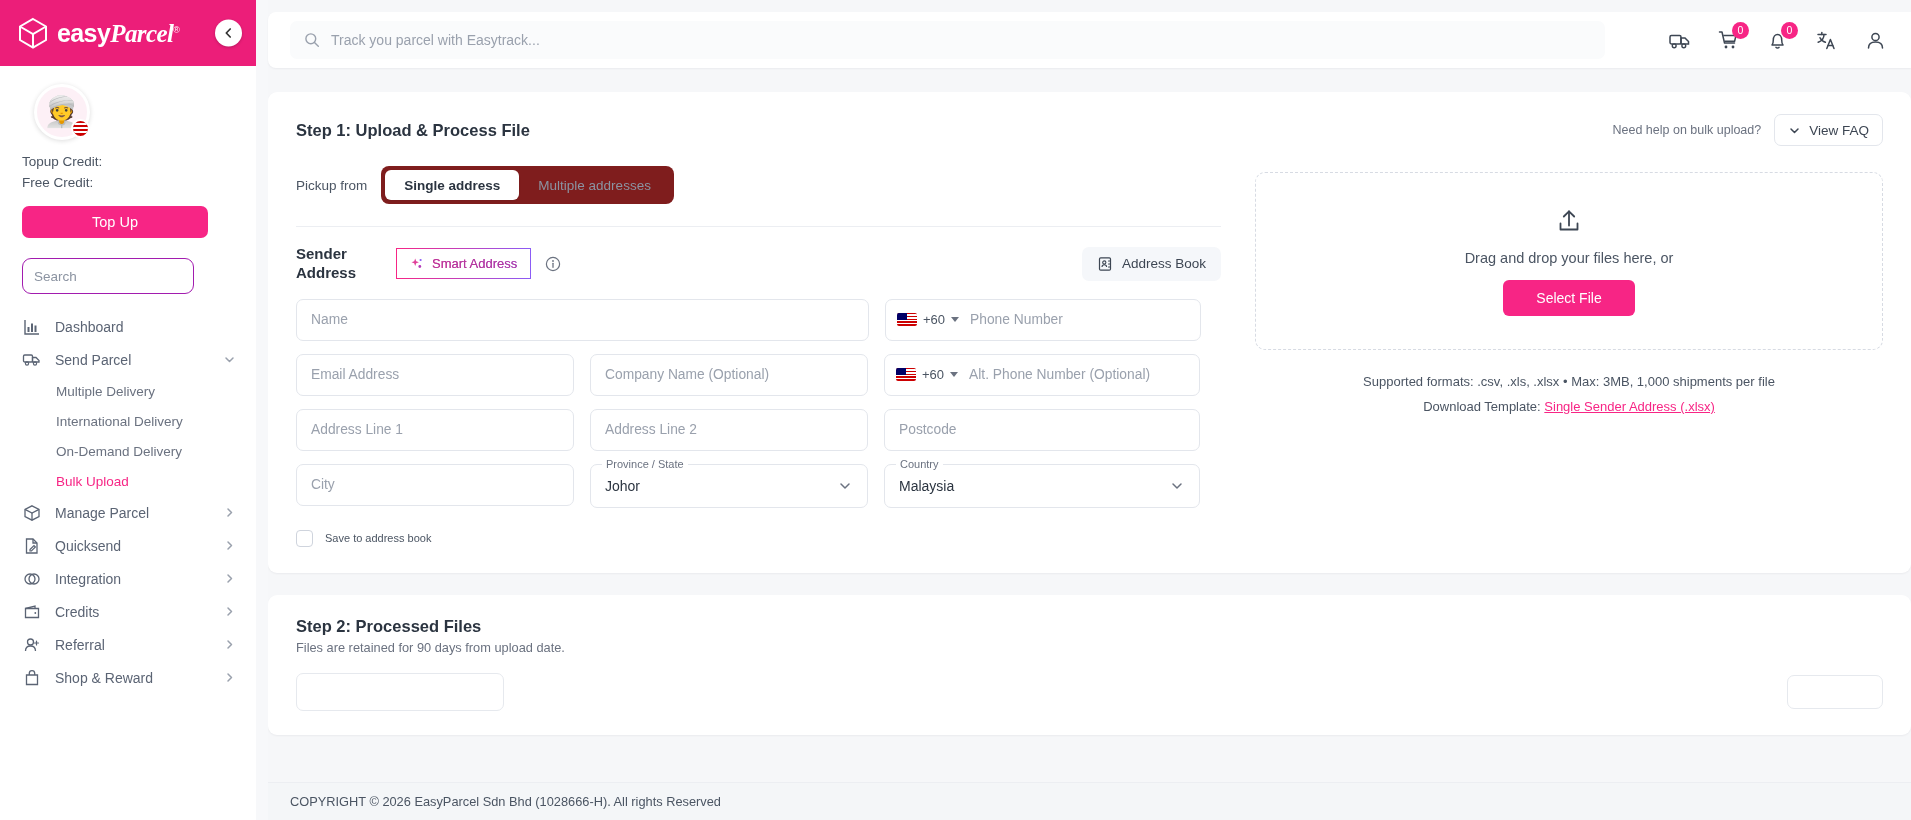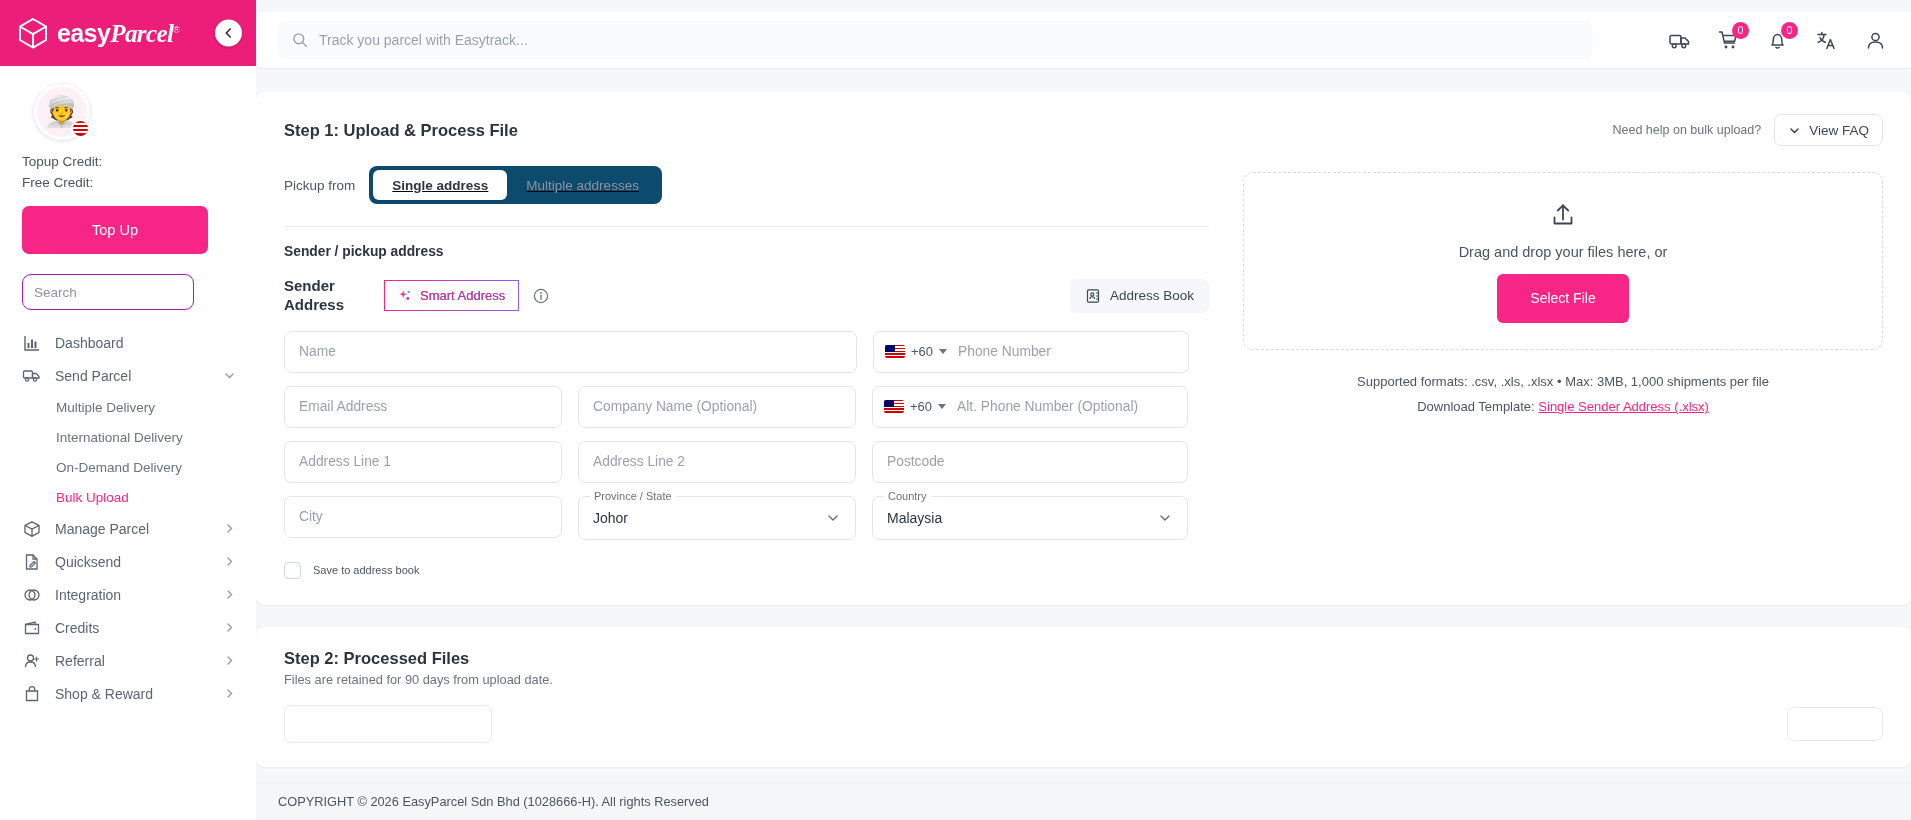--- a/index.html
+++ b/index.html
@@ -2,21 +2,21 @@
 <html><head>
 <meta charset="utf-8">
 <style>
   * { box-sizing: border-box; margin: 0; padding: 0; }
   html, body {
     width: 1911px; height: 820px;
     font-family: "Liberation Sans", sans-serif;
     background: #f7f8fa;
     overflow: hidden;
   }
-  .app { display: flex; width: 1911px; height: 820px; position: relative; }
+  .app { display: flex; width: 1911px; height: 820px; position: relative; gap: 12px; }
 
   
   .sidebar {
     width: 256px; min-width: 256px; height: 820px;
     background: #ffffff;
     display: flex; flex-direction: column;
     position: relative; z-index: 5;
   }
   .sb-brandbar {
     height: 66px; background: #ec1e79;
@@ -55,21 +55,21 @@
   }
   .avatar .flagdot i { display: block; height: 2px; background: #fff; margin-top: 2px; }
 
   .credit-line { font-size: 13.5px; color: #4b5563; margin-top: 14px; }
   .credit-line + .credit-line { margin-top: 6px; }
 
   .topup-btn {
     margin: 16px 22px 0 22px;
     background: #f72585; color: #fff;
     border: none; border-radius: 7px;
-    height: 48px; width: 186px;
+    height: 32px; width: 186px;
     font-size: 14.5px; font-family: inherit; cursor: pointer;
   }
 
   .sb-search {
     margin: 20px 22px 0 22px; width: 172px; height: 36px;
     border: 1px solid #a21caf; border-radius: 9px;
     display: flex; align-items: center; padding: 0 11px; gap: 6px;
   }
   .sb-search input {
     border: none; outline: none; flex: 1;
@@ -146,21 +146,21 @@
     font-size: 13.5px; color: #3d4653; background: #fff;
   }
 
   .card-body { display: flex; gap: 34px; margin-top: 20px; }
   .left-col { width: 925px; }
   .right-col { flex: 1; padding-top: 6px; }
 
   .pickup-row { display: flex; align-items: center; gap: 14px; }
   .pickup-lbl { font-size: 13.5px; color: #4b5563; }
   .seg {
-    display: flex; background: #0c4a6e; border-radius: 8px; padding: 4px; text-decoration: underline;
+    display: flex; background: #7f1d1d; border-radius: 8px; padding: 4px;
   }
   .seg-btn {
     height: 30px; padding: 0 19px; border-radius: 6px;
     display: flex; align-items: center; font-size: 13.5px;
     color: #8b93a1; cursor: pointer; border: none;
     background: transparent; font-family: inherit;
   }
   .seg-btn.active { background: #fff; color: #2b3440; font-weight: 700; box-shadow: 0 1px 2px rgba(16,24,40,.08); }
 
   .divider { height: 1px; background: #eceef2; margin: 22px 0 17px 0; }
@@ -244,21 +244,21 @@
   
   .dropzone {
     border: 1.5px dashed #d7dbe3; border-radius: 10px;
     height: 178px; display: flex; flex-direction: column;
     align-items: center; justify-content: center; gap: 14px;
     cursor: pointer; background: #fff;
   }
   .drop-txt { font-size: 14.5px; color: #4b5563; text-align: right; }
   .select-file-btn {
     background: #f72585; color: #fff; border: none; border-radius: 6px;
-    height: 49px; padding: 0 33px; font-size: 14px; cursor: pointer; font-family: inherit;
+    height: 36px; padding: 0 33px; font-size: 14px; cursor: pointer; font-family: inherit;
   }
   .drop-notes { text-align: center; margin-top: 20px; }
   .note-line { font-size: 13px; color: #4b5563; line-height: 1.9; }
   .tmpl-link { color: #f72585; text-decoration: underline; cursor: pointer; margin-top: 22px; }
 
   .card2 { padding: 22px 28px 24px 28px; margin-top: 22px; }
   .card2 .step-title { font-size: 16.5px; font-weight: 700; }
   .card2-sub { font-size: 12.8px; color: #6b7280; margin-top: 4px; }
   .card2-row { display: flex; align-items: center; margin-top: 18px; }
   .ghost-fld { width: 208px; height: 38px; border: 1px solid #e6e9ee; border-radius: 7px; }
@@ -526,21 +526,20 @@
               <span class="pickup-lbl">Pickup from</span>
               <div class="seg">
                 <button class="seg-btn active">Single address</button>
                 <button class="seg-btn">Multiple addresses</button>
               </div>
             </div>
 
             <div class="divider"></div>
 
             <div>
-              <div class="sec-title">Sender / pickup address</div>
             </div>
 
             <div class="sender-row">
               <div class="sender-lbl">Sender Address</div>
               <button class="smart-btn">
                 <svg width="14" height="14" viewBox="0 0 14 14">
                   <path d="M5.2 1.5 L6.2 4.2 L8.9 5.2 L6.2 6.2 L5.2 8.9 L4.2 6.2 L1.5 5.2 L4.2 4.2 Z" fill="#e0409a"></path>
                   <circle cx="10.6" cy="3" r="1.1" fill="#8b5cf6"></circle>
                   <circle cx="9.8" cy="9.5" r="1.4" fill="#b43ab8"></circle>
                 </svg>

